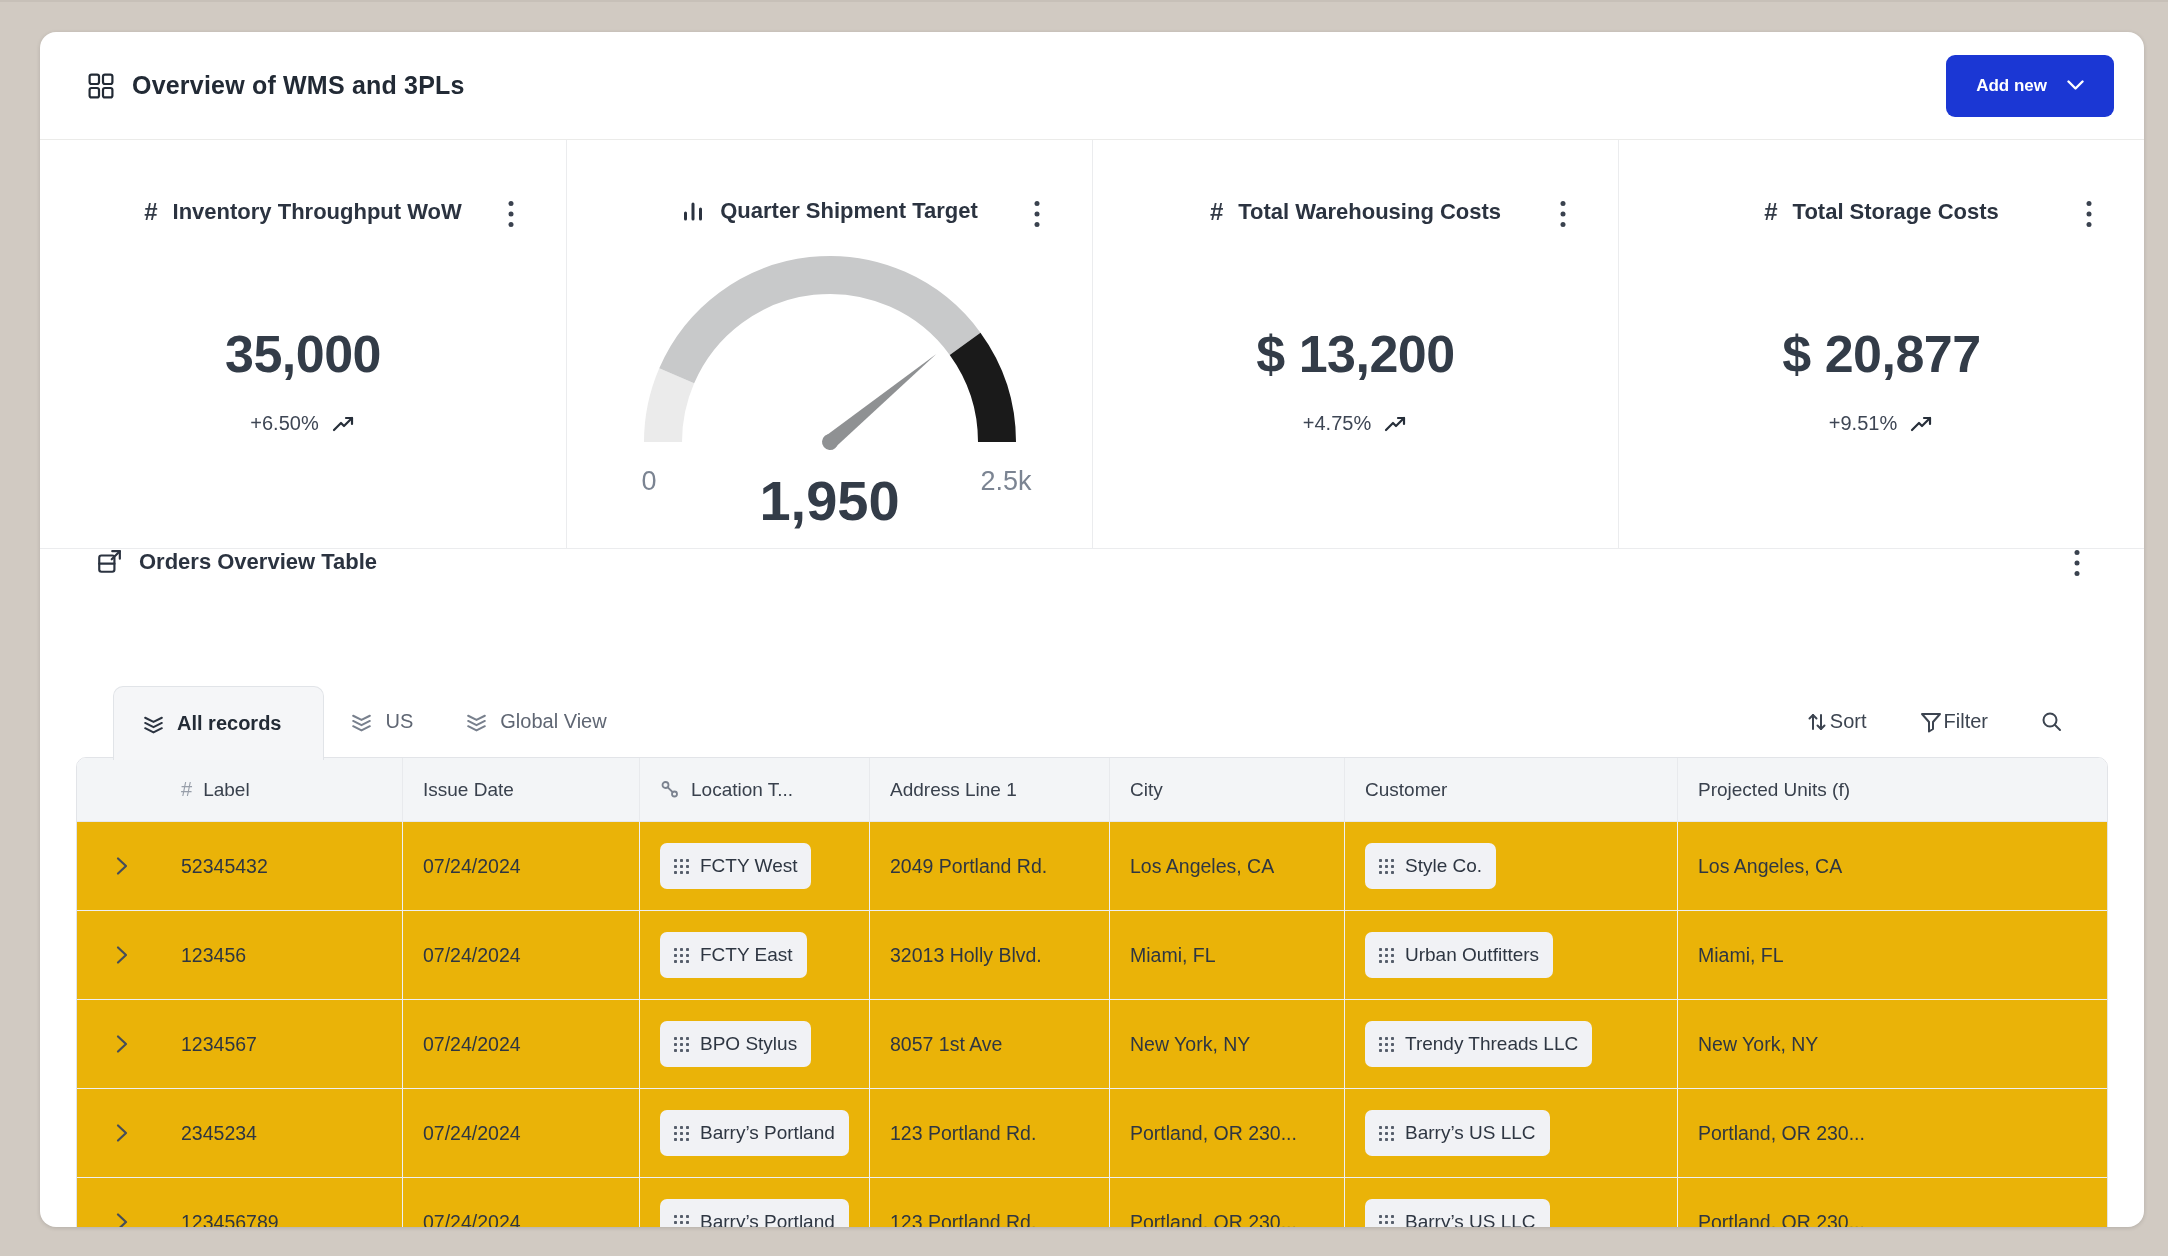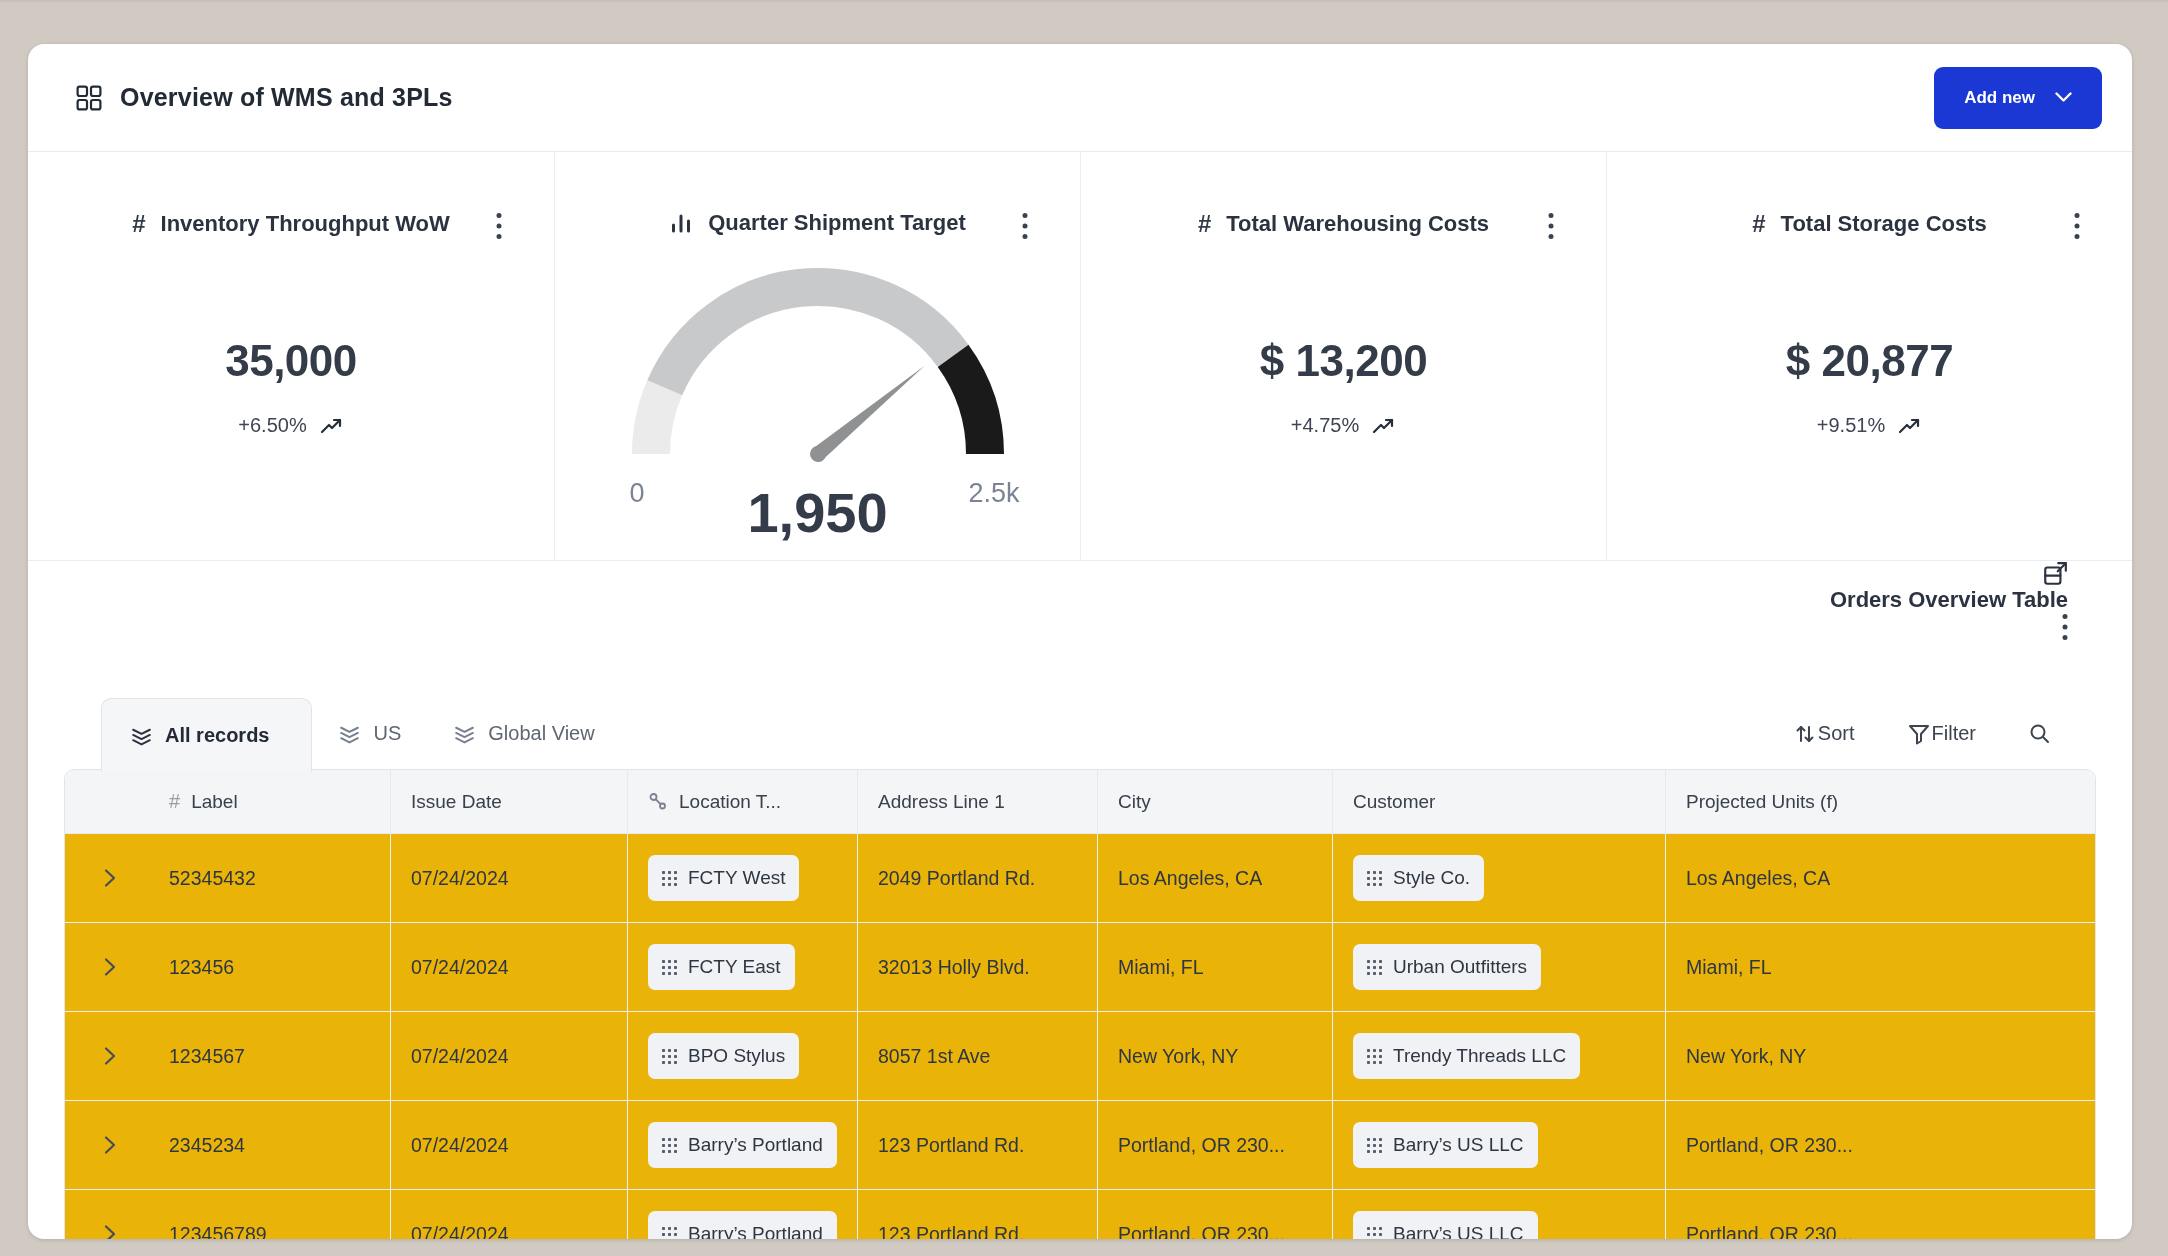--- a/index.html
+++ b/index.html
@@ -4,50 +4,49 @@
 <style>
   * { box-sizing: border-box; margin: 0; padding: 0; }
   html,body { width:2168px; height:1256px; }
   body{
     background:#d1cac2;
     font-family:"Liberation Sans","DejaVu Sans",sans-serif;
     position:relative; overflow:hidden;
     border-top:2px solid #c7c0b8;
   }
   .window{
-    position:absolute; left:28px; top:30px; width:2104px; height:1195px;
+    position:absolute; left:40px; top:30px; width:2104px; height:1195px;
     background:#ffffff; border-radius:16px; overflow:hidden;
     box-shadow:0 1px 4px rgba(0,0,0,.14);
-    margin-top:12px;
   }
   
   .topbar{ height:108px; display:flex; align-items:center; padding:0 30px 0 48px; border-bottom:1px solid #ebebe9; }
   .topbar-title{ font-size:25px; font-weight:700; color:#222a35; margin-left:18px; letter-spacing:.2px;}
   .add-btn{
     margin-left:auto; background:#1b37d4; color:#fff; border:none; border-radius:9px;
     height:62px; padding:0 30px; font-size:17px; font-weight:600;
     display:flex; align-items:center; gap:20px; cursor:pointer;
     font-family:inherit;
   }
   
   .kpi-row{ display:grid; grid-template-columns:1fr 1fr 1fr 1fr; height:409px; border-bottom:1px solid #ebecee; }
   .kpi-card{ position:relative; padding-top:58px; text-align:center; }
   .kpi-card + .kpi-card{ border-left:1px solid #ebecee; }
   .kpi-head{ display:flex; align-items:center; justify-content:center; gap:15px; font-size:22px; font-weight:600; color:#2b3340; }
   .kpi-head .hash-glyph{ font-size:24px; font-weight:600; color:#333b47; }
   .kebab{ position:absolute; right:52px; top:60px; cursor:pointer; background:none; border:none; line-height:0; }
-  .kpi-value{ margin-top:98px; font-size:44px; font-weight:600; color:#333c48; letter-spacing:-.5px; }
+  .kpi-value{ margin-top:98px; font-size:52px; font-weight:600; color:#333c48; letter-spacing:-.5px; }
   .kpi-delta{ margin-top:28px; font-size:20px; font-weight:500; color:#3e4654; display:flex; justify-content:center; align-items:center; gap:13px; }
   
   .gauge-wrap{ width:380px; margin:28px auto 0; position:relative; }
   .gauge-min{ position:absolute; left:2px;  top:214px; font-size:27px; color:#7b8492; }
   .gauge-max{ position:absolute; right:-12px; top:214px; font-size:27px; color:#7b8492; }
   .gauge-value{ text-align:center; font-size:56px; font-weight:600; color:#333c48; margin-top:0px; }
   
-  .section-head{ height:100px; display:flex; align-items:flex-end; padding:0 64px 0 56px;flex-direction:column; }
+  .section-head{ height:100px; display:flex; align-items:flex-start; padding:0 64px 0 56px; }
   .section-title{ font-size:22px; font-weight:600; color:#2b3340; margin-left:17px; }
   .section-head .kebab2{ margin-left:auto; background:none; border:none; cursor:pointer; line-height:0; }
   
   .table-card{ margin:36px 36px 0; position:relative; }
   .tabs-row{ height:73px; display:flex; align-items:center; position:relative; z-index:2; }
   .tab{ display:flex; align-items:center; gap:12px; font-size:20px; color:#5f6673; padding:0 26px; height:73px; cursor:pointer; background:none; border:none; font-family:inherit;}
   .tab.active{
     margin-left:37px; background:#f5f6f8; border:1px solid #e1e4e8; border-bottom:none;
     border-radius:10px 10px 0 0; color:#232b36; font-weight:600; padding:0 42px 0 28px;
     position:relative; top:1px; height:74px;

